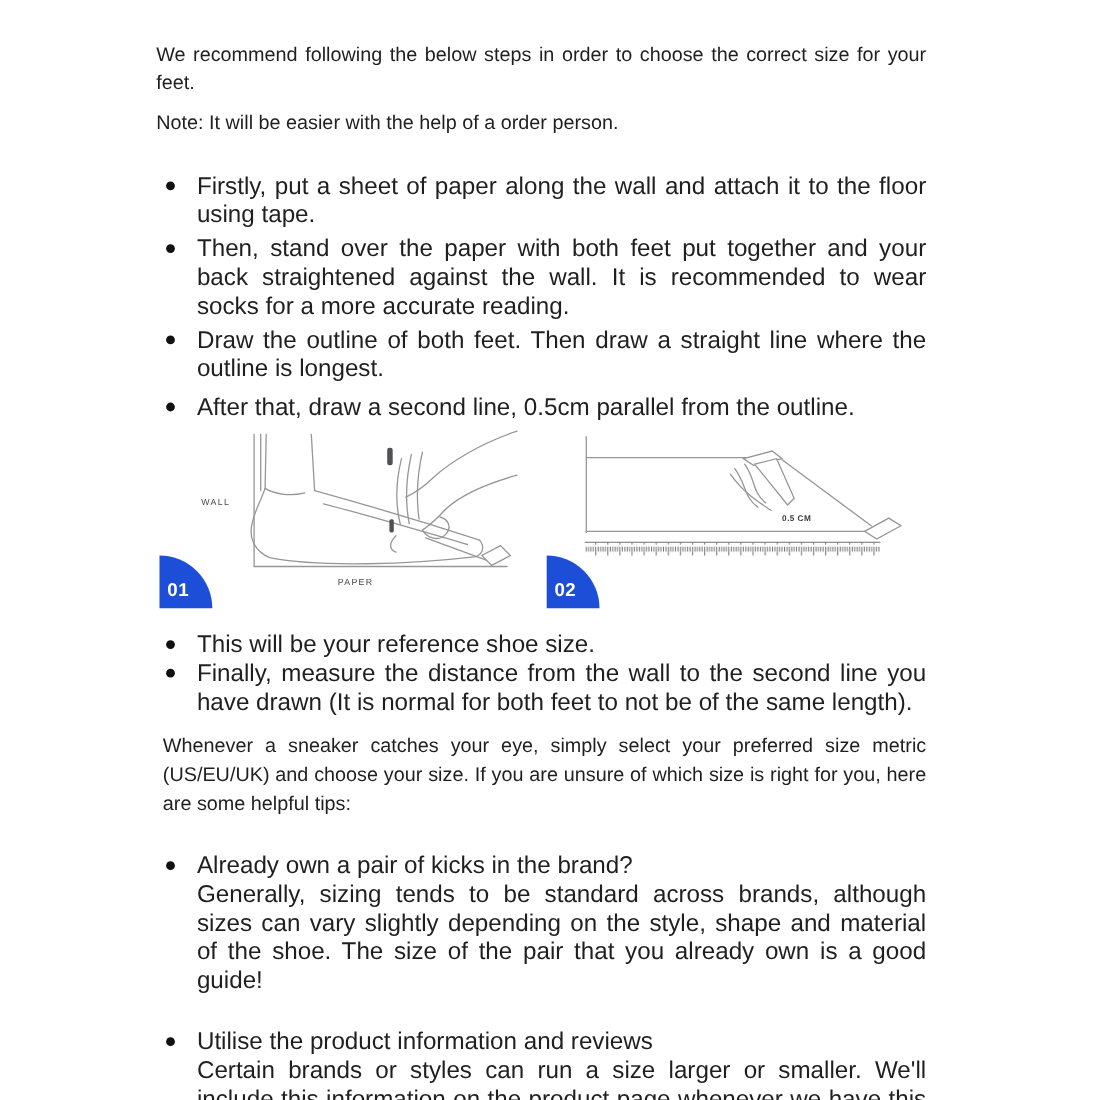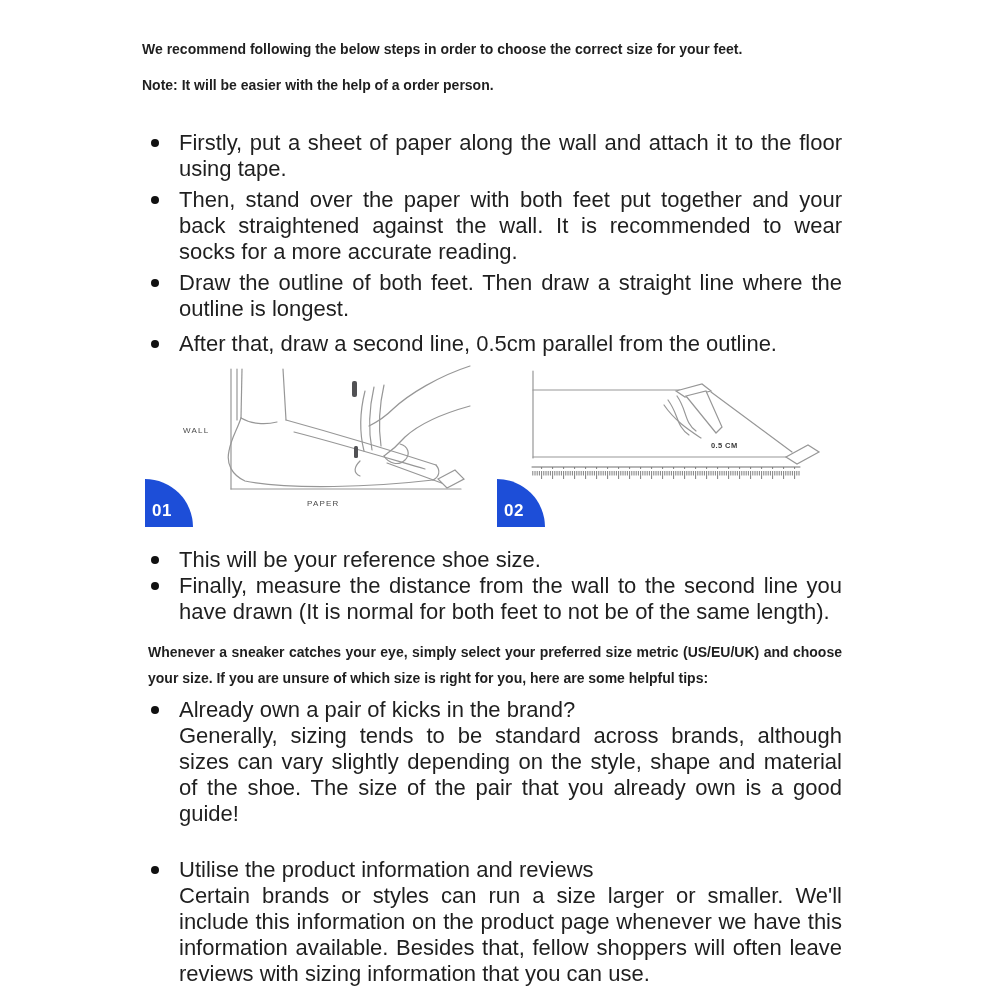--- a/index.html
+++ b/index.html
@@ -9,41 +9,41 @@
     color: #1f1f1f;
     overflow: hidden;
   }
   .page {
     position: relative;
     width: 1000px; height: 1000px;
     box-sizing: border-box;
     padding: 36px 0 0 142px;
   }
   .content { width: 700px; }
-  p { margin: 0; font-size: 14px; line-height: 26px; text-align: justify; font-weight: bold; }
+  p { margin: 0; font-size: 18px; line-height: 26px; text-align: justify; }
   p.intro { margin-bottom: 10px; }
   p.note { margin-bottom: 32px; }
   p.tips-intro { margin: 14px 0 0 6px; }
 
   ul { list-style: none; margin: 0; padding: 0; }
   li {
     position: relative;
     padding-left: 37px;
     font-size: 22px; line-height: 26px;
     text-align: justify;
   }
   .dot {
     position: absolute; left: 9px; top: 9px;
     width: 8px; height: 8px; border-radius: 50%;
     background: #111111;
   }
   ul.steps li + li { margin-top: 5px; }
   ul.steps li:last-child { margin-top: 9px; }
   ul.results { margin-top: 18px; }
-  ul.tips li { margin-top: 6px; }
+  ul.tips li { margin-top: 31px; }
   ul.tips li.tip-2 { margin-top: 30px; }
   .tip-title { text-align: left; }
   .tip-body { text-align: justify; }
 
   
   .figures {
     position: relative;
     height: 166px;
     margin: 6px 0 16px 0;
   }

